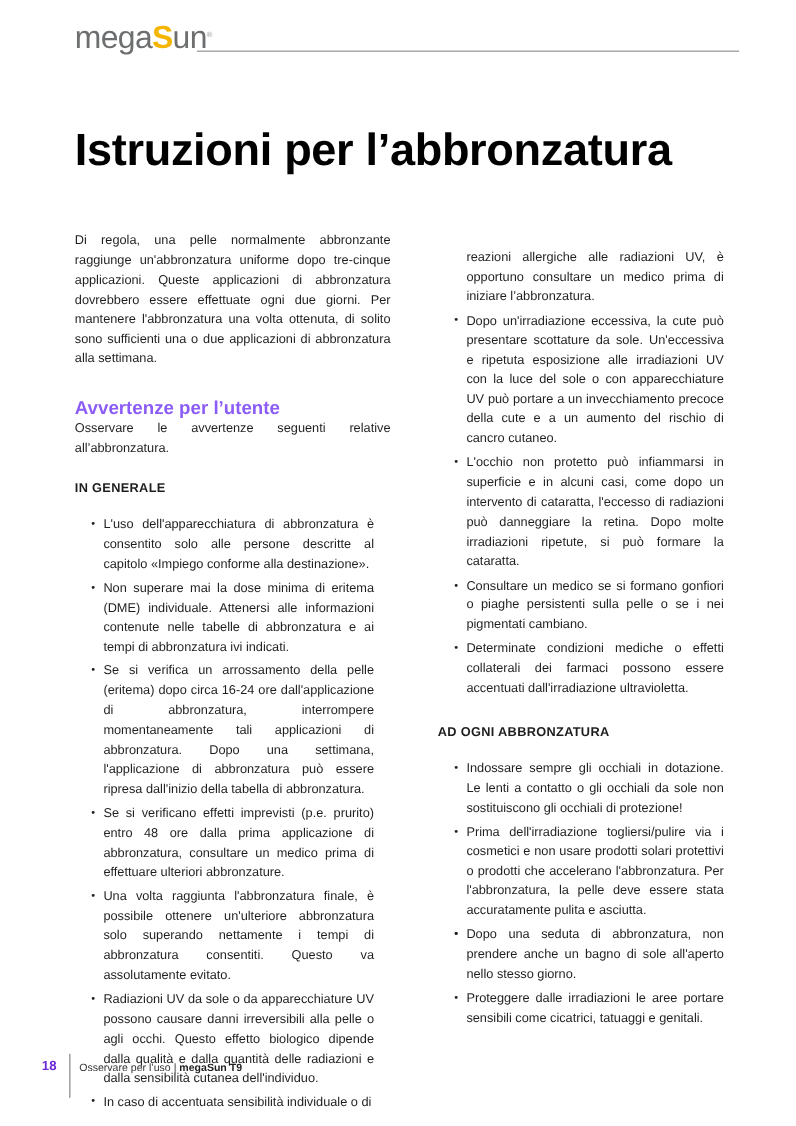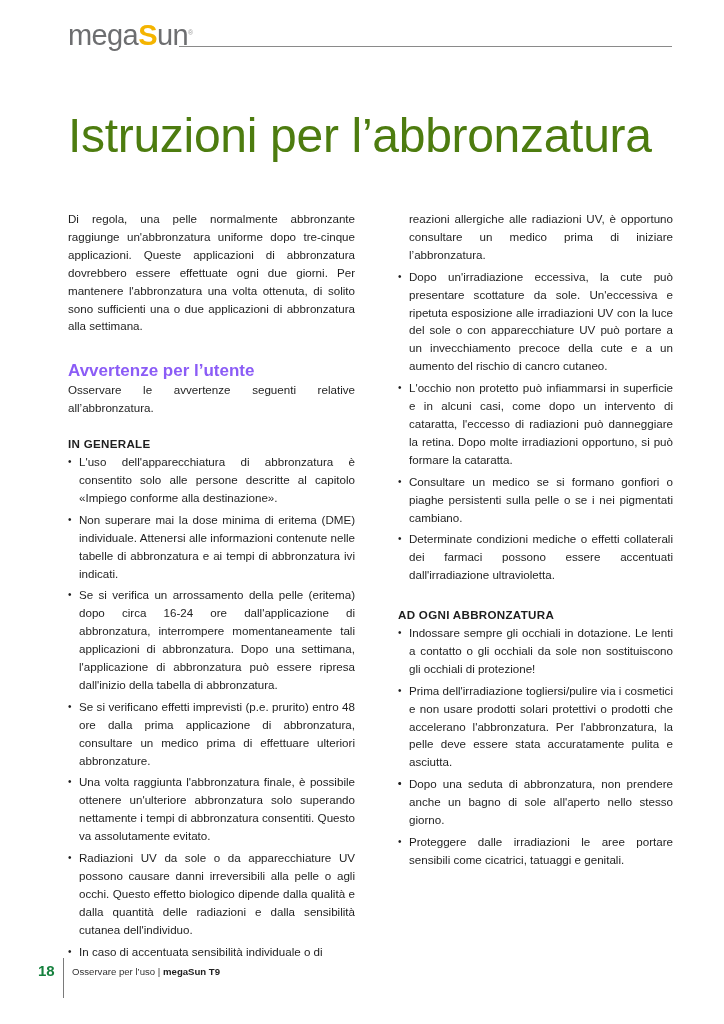--- a/index.html
+++ b/index.html
@@ -12,48 +12,48 @@
       font-family: "Liberation Sans", sans-serif; font-size: 29px; letter-spacing: -0.6px;
       color: #6d6e70; line-height: 34px; white-space: nowrap;
     }
     .header-logo .s { color: #f4b400; font-weight: bold; }
     .header-logo .reg { font-size: 7px; vertical-align: top; position: relative; top: -2px; color: #9a9a9a; }
     .header-rule {
       position: absolute; left: 179px; top: 46px; width: 493px; height: 1px; background: #8a8a8a;
     }
     .page-title {
       position: absolute; left: 68px; top: 110px;
-      font-size: 48px; font-weight: normal; color: #4d7c0f; letter-spacing: -0.3px;
+      font-size: 41px; font-weight: bold; color: #000000; letter-spacing: -0.3px;
       line-height: 52px; white-space: nowrap;
     }
     .col {
       position: absolute; top: 210px; width: 287px;
       font-size: 11.6px; line-height: 17.9px; text-align: justify;
     }
     .col-left { left: 68px; }
     .col-right { left: 398px; width: 275px; }
     .col p { margin: 0; }
     .section-heading {
       color: #8b5cf6; font-size: 17px; font-weight: bold; line-height: 20px;
       margin: 26px 0 0 0;
     }
     .subhead {
       font-weight: bold; font-size: 11.6px; letter-spacing: 0.3px;
       margin: 18px 0 0 0; line-height: 17.9px;
     }
-    ul.blist { list-style: none; margin: 0; padding: 0; }
+    ul.blist { list-style: none; margin: 15px; padding: 0; }
     ul.blist li {
       position: relative; padding-left: 11px; margin-top: 4px;
     }
     ul.blist li .dot {
       position: absolute; left: 0; top: 0; font-size: 10px;
     }
     .first-cont { margin-top: 0 !important; padding-left: 11px; }
     .footer-num {
-      position: absolute; left: 38px; top: 962px; font-size: 15px; font-weight: bold; color: #15803d;
+      position: absolute; left: 38px; top: 962px; font-size: 12px; font-weight: bold; color: #6d28d9;
     }
     .footer-rule {
       position: absolute; left: 63px; top: 958px; width: 1px; height: 40px; background: #7a7a7a;
     }
     .footer-text {
       position: absolute; left: 72px; top: 966px; font-size: 9.6px; color: #333;
       white-space: nowrap;
     }
     .footer-text b { font-weight: bold; color: #1e1e1e; }
   </style>
@@ -80,21 +80,21 @@
     <li><span class="dot">•</span><span>Una volta raggiunta l'abbronzatura finale, è possibile ottenere un'ulteriore abbronzatura solo superando nettamente i tempi di abbronzatura consentiti. Questo va assolutamente evitato.</span></li>
     <li><span class="dot">•</span><span>Radiazioni UV da sole o da apparecchiature UV possono causare danni irreversibili alla pelle o agli occhi. Questo effetto biologico dipende dalla qualità e dalla quantità delle radiazioni e dalla sensibilità cutanea dell'individuo.</span></li>
     <li><span class="dot">•</span><span>In caso di accentuata sensibilità individuale o di</span></li>
   </ul>
 </div>
 
 <div class="col col-right">
   <ul class="blist">
     <li class="first-cont"><span>reazioni allergiche alle radiazioni UV, è opportuno consultare un medico prima di iniziare l’abbronzatura.</span></li>
     <li><span class="dot">•</span><span>Dopo un'irradiazione eccessiva, la cute può presentare scottature da sole. Un'eccessiva e ripetuta esposizione alle irradiazioni UV con la luce del sole o con apparecchiature UV può portare a un invecchiamento precoce della cute e a un aumento del rischio di cancro cutaneo.</span></li>
-    <li><span class="dot">•</span><span>L'occhio non protetto può infiammarsi in superficie e in alcuni casi, come dopo un intervento di cataratta, l'eccesso di radiazioni può danneggiare la retina. Dopo molte irradiazioni opportuno, si può formare la cataratta.</span></li>
+    <li><span class="dot">•</span><span>L'occhio non protetto può infiammarsi in superficie e in alcuni casi, come dopo un intervento di cataratta, l'eccesso di radiazioni può danneggiare la retina. Dopo molte irradiazioni ripetute, si può formare la cataratta.</span></li>
     <li><span class="dot">•</span><span>Consultare un medico se si formano gonfiori o piaghe persistenti sulla pelle o se i nei pigmentati cambiano.</span></li>
     <li><span class="dot">•</span><span>Determinate condizioni mediche o effetti collaterali dei farmaci possono essere accentuati dall'irradiazione ultravioletta.</span></li>
   </ul>
 
   <div class="subhead" style="margin-top:22px">AD OGNI ABBRONZATURA</div>
   <ul class="blist">
     <li style="margin-top:0"><span class="dot">•</span><span>Indossare sempre gli occhiali in dotazione. Le lenti a contatto o gli occhiali da sole non sostituiscono gli occhiali di protezione!</span></li>
     <li><span class="dot">•</span><span>Prima dell'irradiazione togliersi/pulire via i cosmetici e non usare prodotti solari protettivi o prodotti che accelerano l'abbronzatura. Per l'abbronzatura, la pelle deve essere stata accuratamente pulita e asciutta.</span></li>
     <li><span class="dot">•</span></li>
     <li><span class="dot">•</span><span>Dopo una seduta di abbronzatura, non prendere anche un bagno di sole all'aperto nello stesso giorno.</span></li>

